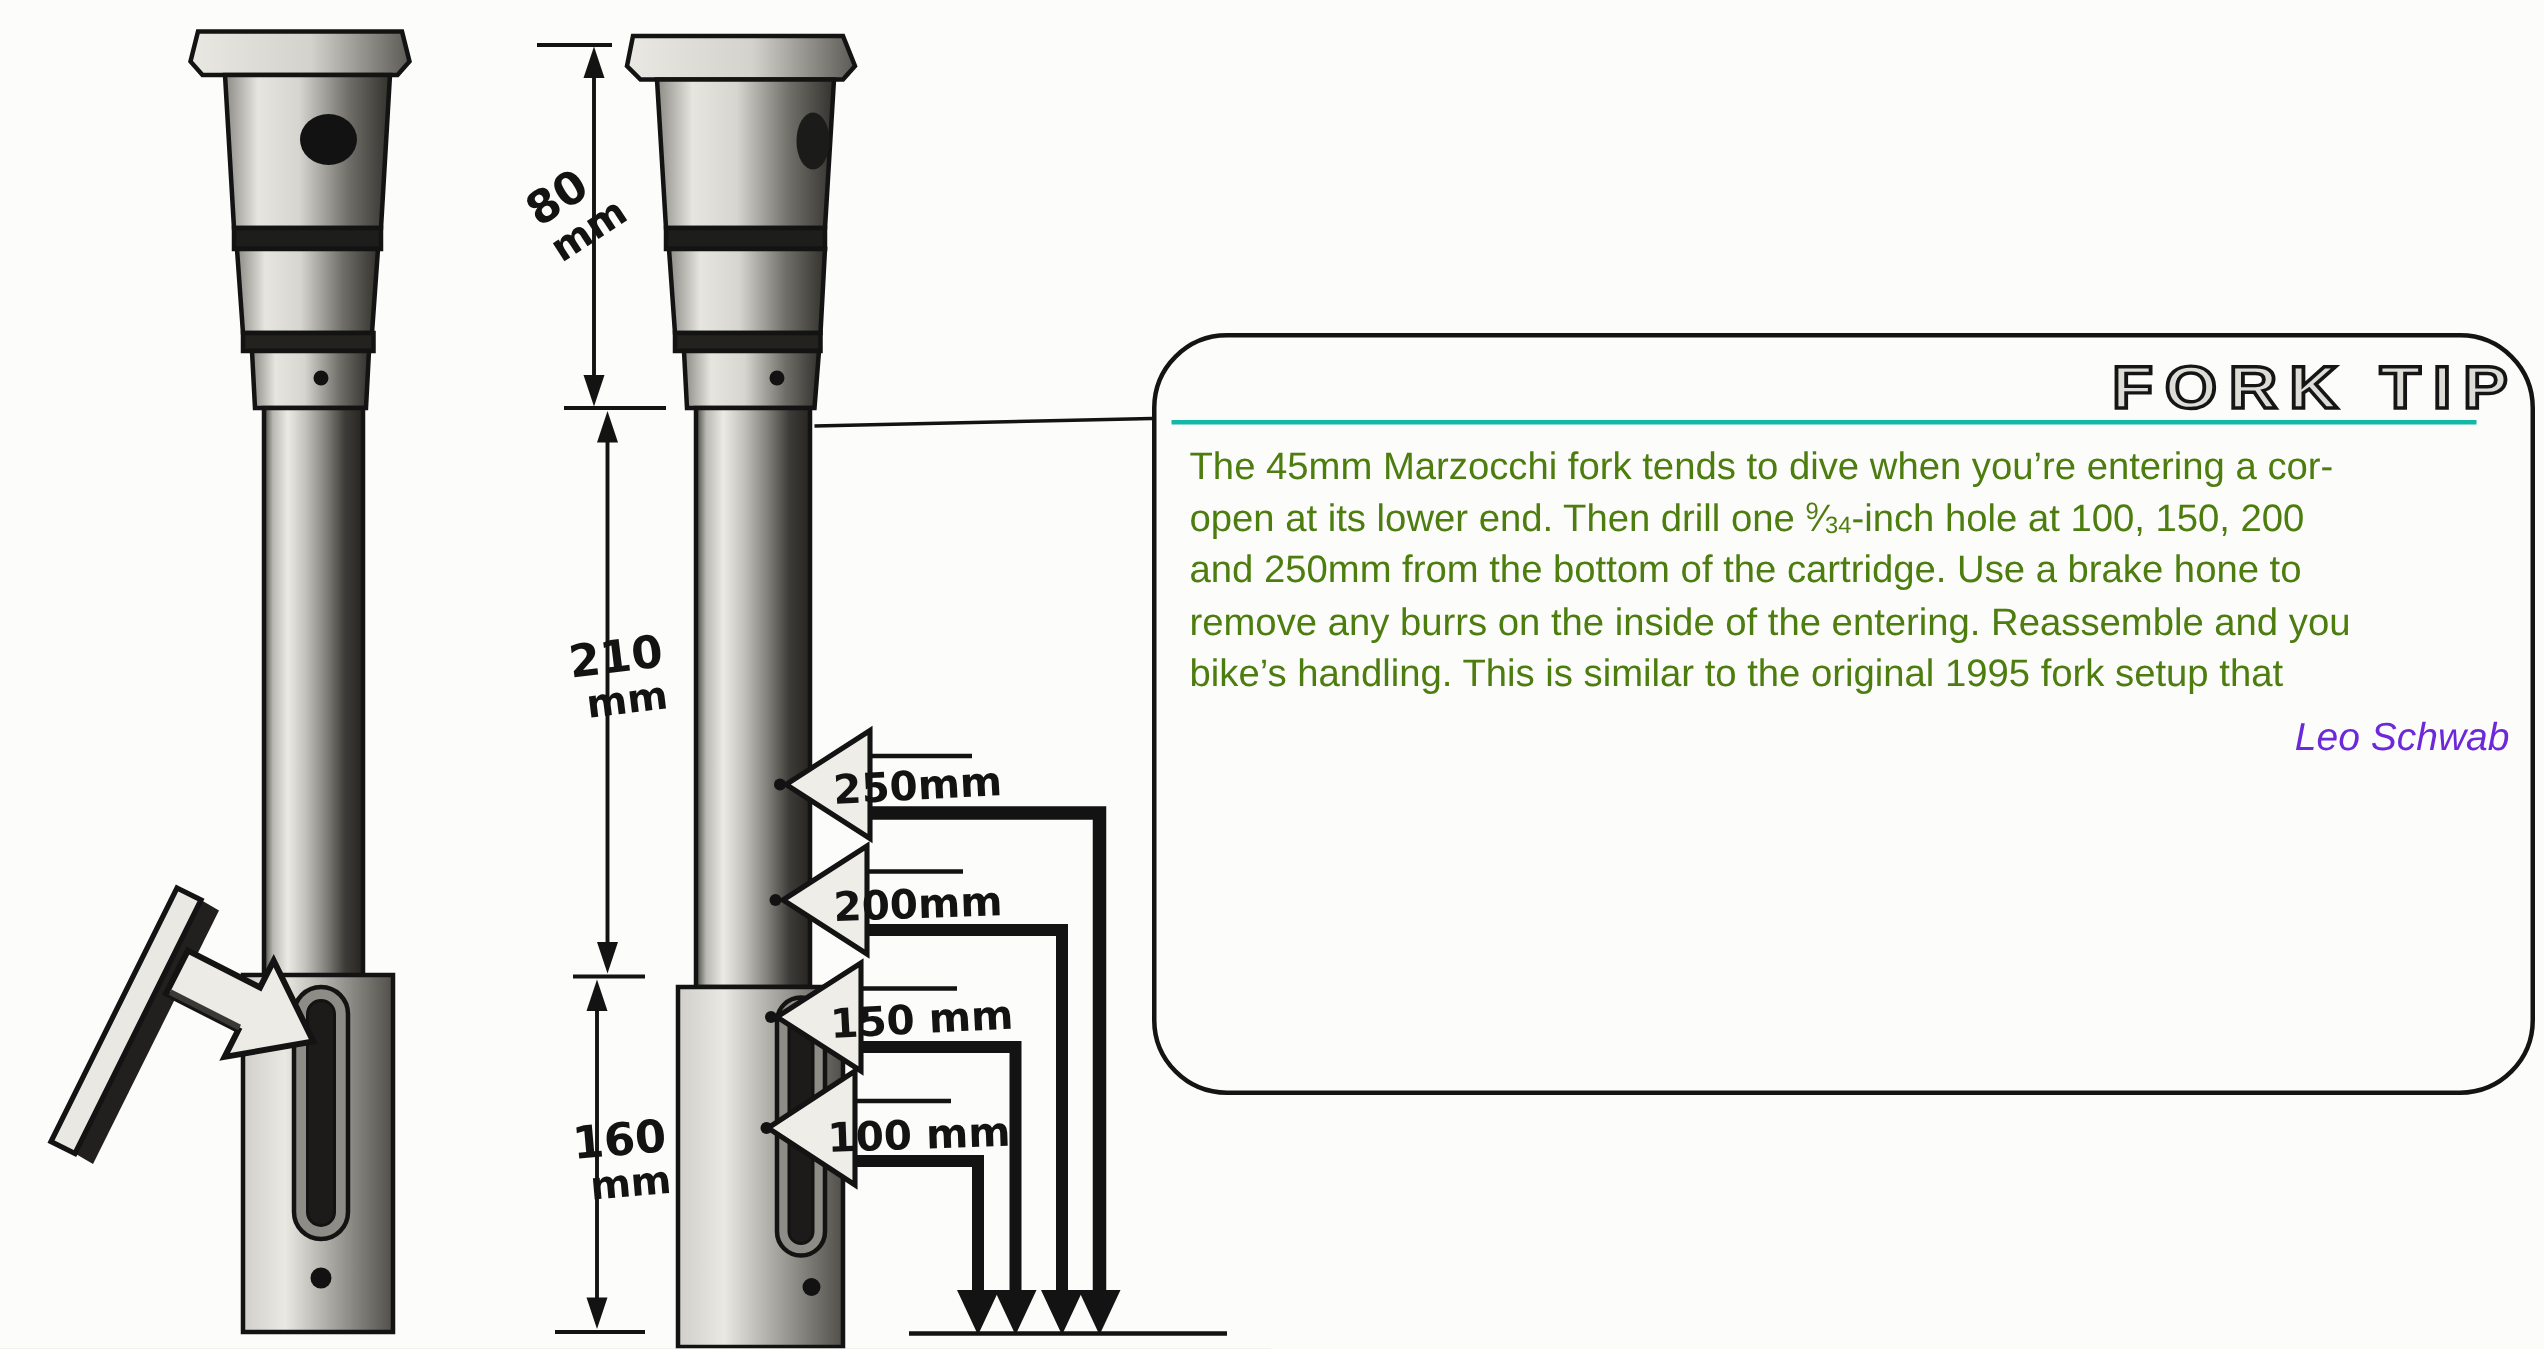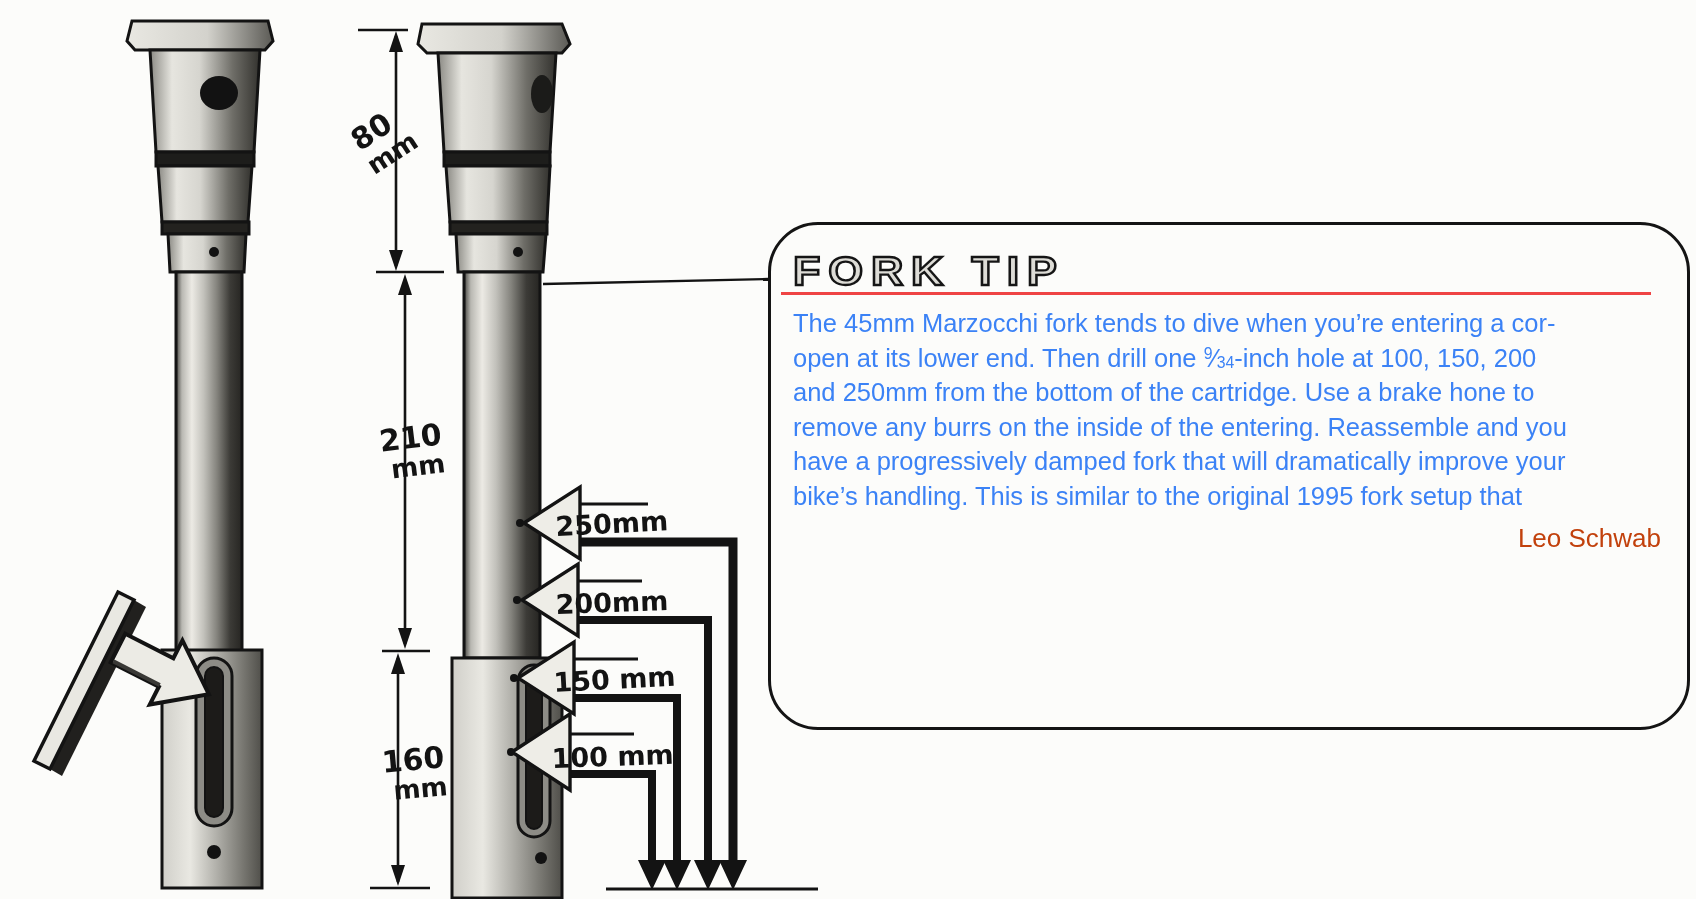--- a/index.html
+++ b/index.html
@@ -3,31 +3,31 @@
 <meta charset="utf-8">
 <style>
   html,body{margin:0;padding:0;background:#e9e9e6;}
   #page{position:relative;width:1696px;height:899px;background:#fcfcfa;overflow:hidden;
         font-family:"Liberation Sans",sans-serif;color:#161616;}
   #art{position:absolute;left:0;top:0;}
   .hand{font-family:"DejaVu Sans",sans-serif;font-weight:700;}
   
   .tip-box{position:absolute;left:768px;top:222px;width:922px;height:508px;
            border:3px solid #141414;border-radius:50px;background:#fcfcfa;box-sizing:border-box;}
-  .tip-header{height:50px;margin:16px 36px 0 10px;border-bottom:3px solid #ef4444;
-              display:flex;align-items:flex-end;padding:0 0 1px 12px;}
+  .tip-header{height:50px;margin:4px 36px 0 10px;border-bottom:3px solid #14b8a6;
+              display:flex;align-items:flex-end;padding:0 0 1px 12px;justify-content:flex-end;}
   .tip-title{display:inline-block;font-size:40px;font-weight:600;letter-spacing:7px;
              color:#dddcd6;-webkit-text-stroke:2.3px #151515;transform:scaleX(1.12);
              transform-origin:left bottom;line-height:1;}
-  .tip-body{padding:11px 34px 0 22px;font-size:25.5px;line-height:34.6px;color:#3b82f6;}
+  .tip-body{padding:11px 34px 0 22px;font-size:25.5px;line-height:34.6px;color:#4d7c0f;}
   .tip-line{white-space:nowrap;}
   .tip-body sup{font-size:0.62em;vertical-align:8px;line-height:0;}
   .tip-body sub{font-size:0.62em;vertical-align:-1px;line-height:0;}
-  .tip-attribution{margin-top:7px;padding-right:26px;text-align:right;
-                   font-size:26px;line-height:34px;color:#c2410c;}
+  .tip-attribution{margin-top:7px;padding-right:14px;text-align:right;
+                   font-style:italic;font-size:26px;line-height:34px;color:#6d28d9;}
 </style>
 </head>
 <body>
 
 <div id="page">
 
   <svg id="art" width="1696" height="899" viewBox="0 0 1696 899">
     <defs>
       <linearGradient id="gTube" x1="0" y1="0" x2="1" y2="0">
         <stop offset="0%" stop-color="#45443f"></stop>
@@ -170,21 +170,20 @@
 
   <div class="tip-box">
     <div class="tip-header">
       <span class="tip-title">FORK TIP</span>
     </div>
     <div class="tip-body">
       <div class="tip-line">The 45mm Marzocchi fork tends to dive when you’re entering a cor-</div>
       <div class="tip-line"><span>open at its lower end. Then drill one </span><sup>9</sup><span>⁄</span><sub>34</sub><span>-inch hole at 100, 150, 200</span></div>
       <div class="tip-line">and 250mm from the bottom of the cartridge. Use a brake hone to</div>
       <div class="tip-line">remove any burrs on the inside of the entering. Reassemble and you</div>
-      <div class="tip-line">have a progressively damped fork that will dramatically improve your</div>
       <div class="tip-line">bike’s handling. This is similar to the original 1995 fork setup that</div>
     </div>
     <div class="tip-attribution">
       <div>Leo Schwab</div>
     </div>
   </div>
 
 </div>
 
 </body></html>

